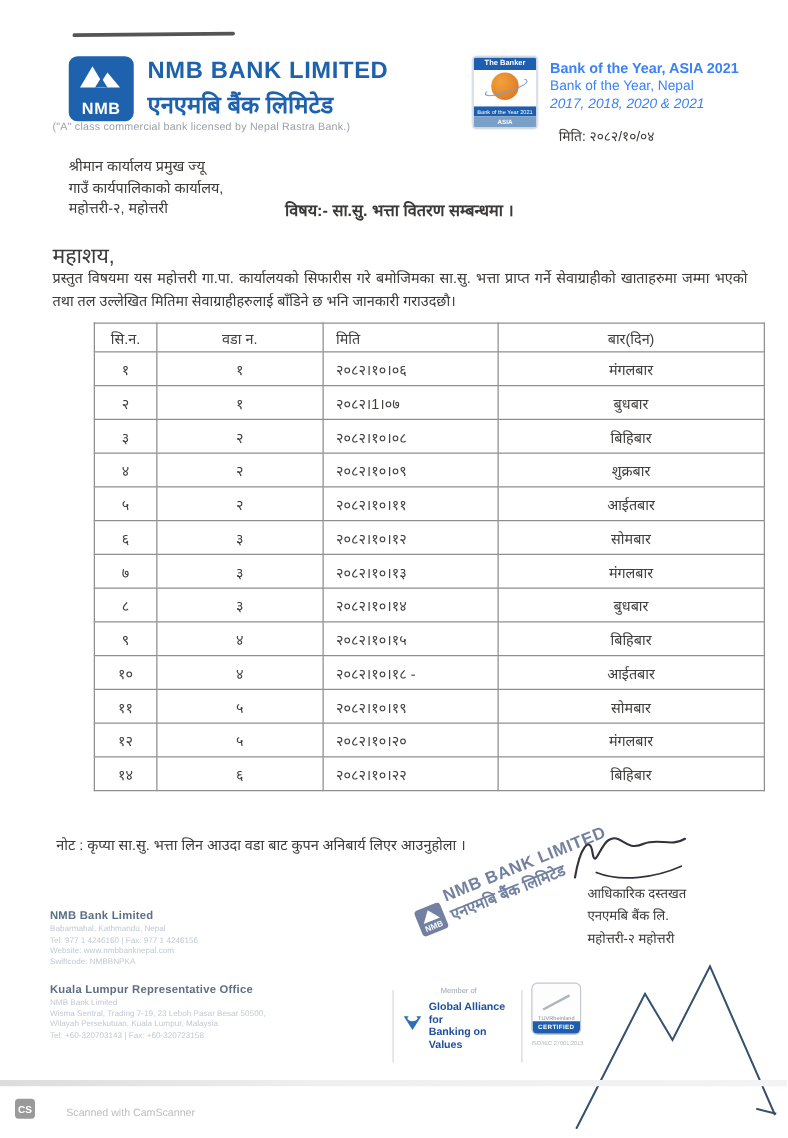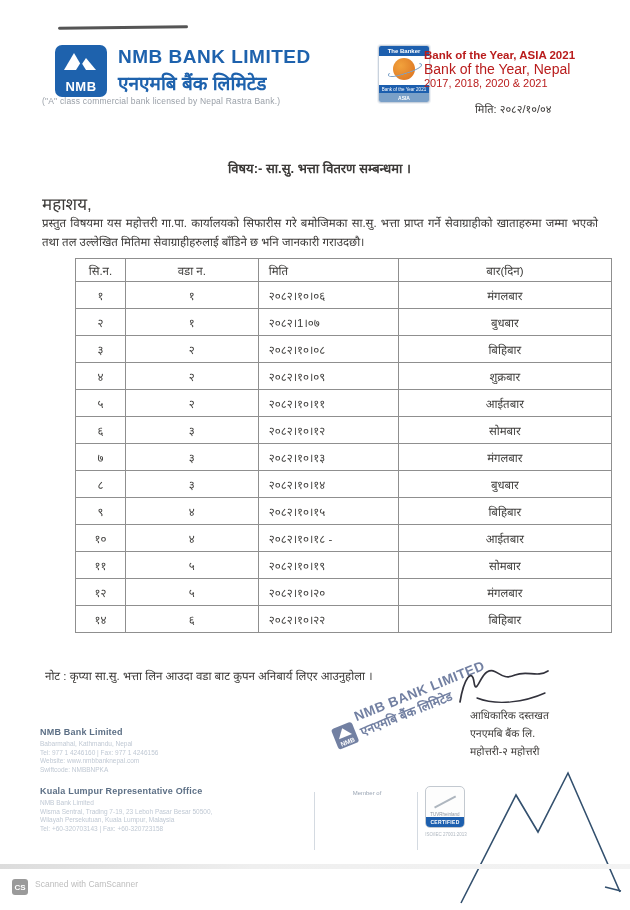--- a/index.html
+++ b/index.html
@@ -20,25 +20,25 @@
   .license-note{position:absolute;left:42px;top:96px;font-size:8.5px;color:#9aa0a8;letter-spacing:.2px;}
 
   .banker-badge{position:absolute;left:378px;top:45px;width:52px;height:58px;background:#fff;border:1px solid #c9d2dd;border-radius:3px;box-shadow:0 0 0 1px #eef1f5;display:flex;flex-direction:column;align-items:stretch;overflow:hidden;}
   .bb-head{background:#1d5fae;color:#fff;font-size:6px;font-weight:bold;text-align:center;padding:2px 0;}
   .bb-mid{flex:1;position:relative;background:#fff;}
   .bb-globe{position:absolute;left:14px;top:2px;width:22px;height:22px;border-radius:50%;background:radial-gradient(circle at 35% 35%,#f2a23c,#d96f1f);}
   .bb-swoosh{position:absolute;left:8px;top:10px;width:36px;height:8px;border:1.5px solid #7aa0c8;border-radius:50%/60%;transform:rotate(-18deg);border-top-color:transparent;}
   .bb-strip{background:#1d5fae;color:#fff;font-size:4.5px;text-align:center;padding:1.5px 0;}
   .bb-region{background:#7aa0c8;color:#fff;font-size:5px;font-weight:bold;text-align:center;padding:1.5px 0;}
 
-  .award-text{position:absolute;left:424px;top:48px;color:#b91c1c;line-height:14px;}
+  .award-text{position:absolute;left:440px;top:48px;color:#3b82f6;line-height:14px;}
   .award-l1{font-size:11.5px;font-weight:800;}
-  .award-l2{font-size:14px;}
-  .award-l3{font-size:11px;}
-  .date-line{position:absolute;left:447px;top:101px;font-size:11px;color:#4a4a48;margin-left:28px;}
+  .award-l2{font-size:11px;}
+  .award-l3{font-size:11px;font-style:italic;}
+  .date-line{position:absolute;left:447px;top:101px;font-size:11px;color:#4a4a48;}
 
   
   .np{color:#3c3a38;}
   .recipient{position:absolute;left:55px;top:126px;font-size:11.5px;line-height:16.5px;}
   .subject{position:absolute;left:228px;top:159px;font-size:13px;font-weight:bold;}
   .salutation{position:absolute;left:42px;top:192px;font-size:17px;}
   .body-par{position:absolute;left:42px;top:214px;width:556px;font-size:11.5px;line-height:19px;text-align:justify;}
 
   
   table.schedule{position:absolute;left:75px;top:258px;width:537px;border-collapse:collapse;}
@@ -80,21 +80,21 @@
   .gabv-name{font-size:8.5px;font-weight:800;color:#1c4f9c;line-height:10px;}
   .tuv{position:absolute;left:425px;top:786px;width:42px;text-align:center;}
   .tuv-badge{width:40px;height:42px;border:1px solid #c3c9d0;border-radius:5px;background:#fdfdfd;overflow:hidden;display:flex;flex-direction:column;justify-content:flex-end;}
   .tuv-swoosh{flex:1;position:relative;}
   .tuv-swoosh:before{content:"";position:absolute;left:7px;top:14px;width:24px;height:1.5px;background:#aeb6bf;transform:rotate(-28deg);}
   .tuv-brand{font-size:4.5px;color:#8c949e;}
   .tuv-cert{background:#1d5fae;color:#fff;font-size:5px;font-weight:bold;padding:2px 0;letter-spacing:.3px;}
   .tuv-std{font-size:4.5px;color:#aeb6bf;margin-top:4px;}
 
   .mountain{position:absolute;left:458px;top:770px;}
-  .cs-credit{position:absolute;left:12px;top:879px;display:flex;align-items:flex-start;gap:7px;}
+  .cs-credit{position:absolute;left:12px;top:879px;display:flex;align-items:flex-end;gap:25px;}
   .cs-box{width:16px;height:16px;background:#9a9a9a;border-radius:3px;color:#fff;font-size:8px;font-weight:bold;display:flex;align-items:center;justify-content:center;}
   .cs-text{font-size:8.5px;color:#bdbdbd;}
 </style>
 </head>
 <body>
 
 <div class="page">
 
   <div class="artifact-top"></div>
 
@@ -121,20 +121,26 @@
     <div class="bb-strip">Bank of the Year 2021</div>
     <div class="bb-region">ASIA</div>
   </div>
   <div class="award-text">
     <div class="award-l1">Bank of the Year, ASIA 2021</div>
     <div class="award-l2">Bank of the Year, Nepal</div>
     <div class="award-l3">2017, 2018, 2020 &amp; 2021</div>
   </div>
   <div class="date-line np">मिति: २०८२/१०/०४</div>
 
+  <div class="recipient np">
+
+  <div>श्रीमान कार्यालय प्रमुख ज्यू</div>
+      <div>गाउँ कार्यपालिकाको कार्यालय,</div>
+      <div>महोत्तरी-२, महोत्तरी</div>
+    </div>
   <div class="subject np">विषय:- सा.सु. भत्ता वितरण सम्बन्धमा ।</div>
   <div class="salutation np">महाशय,</div>
   <div class="body-par np">प्रस्तुत विषयमा यस महोत्तरी गा.पा. कार्यालयको सिफारीस गरे बमोजिमका सा.सु. भत्ता प्राप्त गर्ने सेवाग्राहीको खाताहरुमा जम्मा भएको तथा तल उल्लेखित मितिमा सेवाग्राहीहरुलाई बाँडिने छ भनि जानकारी गराउदछौ।</div>
 
   <table class="schedule">
     <colgroup>
         <col class="w0">
         <col class="w1">
         <col class="w2">
         <col class="w3">
@@ -267,20 +273,27 @@
         <div>Wisma Sentral, Trading 7-19, 23 Leboh Pasar Besar 50500,</div>
         <div>Wilayah Persekutuan, Kuala Lumpur, Malaysia</div>
         <div>Tel: +60-320703143 | Fax: +60-320723158</div>
       </div>
   </div>
 
   <div class="v-div" style="left:314px;"></div>
 
   <div class="gabv">
     <div class="gabv-member">Member of</div>
+    <div class="gabv-row">
+      <div class="gabv-logo"></div>
+      <div class="gabv-name">
+        <div>Global Alliance for</div>
+        <div>Banking on Values</div>
+      </div>
+    </div>
   </div>
   <div class="v-div" style="left:417px;"></div>
 
   <div class="tuv">
     <div class="tuv-badge">
       <div class="tuv-swoosh"></div>
       <div class="tuv-brand">TUVRheinland</div>
       <div class="tuv-cert">CERTIFIED</div>
     </div>
     <div class="tuv-std">ISO/IEC 27001:2013</div>

